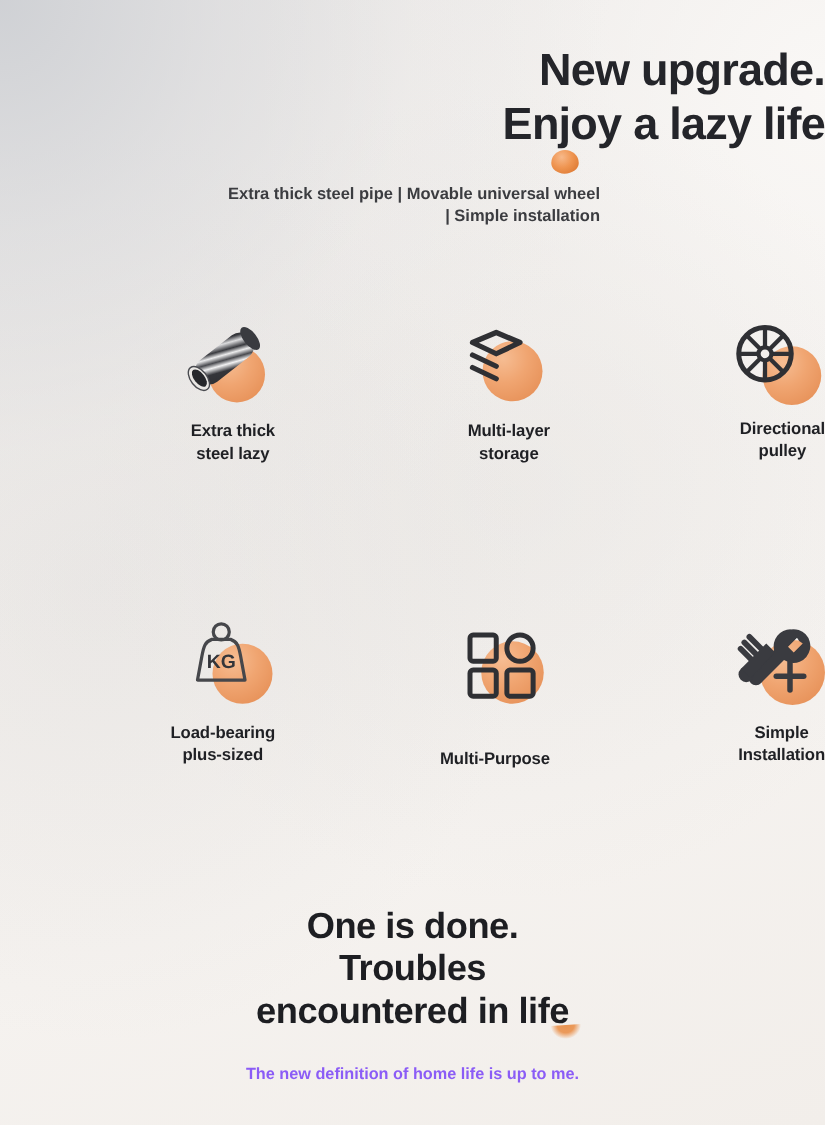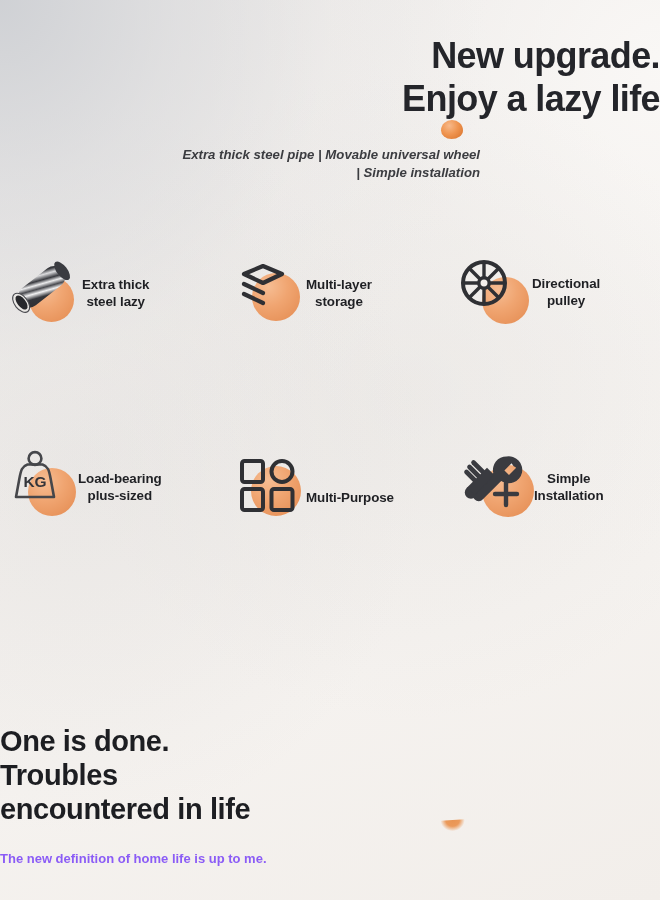--- a/index.html
+++ b/index.html
@@ -28,28 +28,28 @@
   }
   .hero h1 .l2{display:block;}
   .hero-dot{
     position:absolute;left:441px;top:86px;width:22px;height:19px;
     border-radius:50% 50% 52% 48%/55% 55% 45% 45%;
     background:radial-gradient(circle at 38% 30%,#f7b98a 0%,#ef9551 45%,#e07e38 78%,#d9752f 100%);
     filter:blur(0.4px);
   }
   .hero-sub{
     margin:26px auto 0;width:300px;
-    color:#3b3c40;font-size:13.2px;line-height:17.5px;font-weight:600;font-style:italic;
+    color:#3b3c40;font-size:13.2px;line-height:17.5px;font-weight:600;
   }
 
   
   .grid{position:absolute;left:0;right:0;top:250px;}
   .row{display:flex;}
   .row2{margin-top:120px;}
-  .cell{flex:1 1 0;display:flex;flex-direction:row;align-items:center;}
+  .cell{flex:1 1 0;display:flex;flex-direction:column;align-items:flex-end;}
   .icon-wrap{position:relative;width:86px;height:74px;text-decoration:underline;}
   .blob{
     position:absolute;border-radius:50%;
     background:radial-gradient(circle at 34% 28%,#f6bd93 0%,#f0a571 42%,#e8945c 78%,#e28b51 100%);
   }
   .glyph{position:absolute;left:0;top:0;}
   .cap{
     margin-top:12px;text-align:center;color:#1f2024;
     font-size:13.4px;line-height:17.5px;font-weight:700;letter-spacing:-0.1px;
   }
@@ -62,21 +62,21 @@
   .c-pulley .blob{left:36px;top:27px;width:47px;height:47px;}
   .c-pulley .cap{margin-top:10px;}
   .c-kg .icon-wrap{margin-left:-8px;}
   .c-kg .blob{left:36px;top:24px;width:48px;height:48px;}
   .c-multi .blob{left:31px;top:22px;width:50px;height:50px;}
   .c-multi .cap{margin-top:33px;}
   .c-install .icon-wrap{margin-left:8px;}
   .c-install .blob{left:34px;top:21px;width:52px;height:52px;}
 
   
-  .tail{position:absolute;left:0;right:0;top:724px;}
+  .tail{position:absolute;left:0;right:0;top:724px;text-align:center;}
   .tail h2{
     margin:0;color:#1d1e22;font-weight:700;
     font-size:29px;line-height:34px;letter-spacing:-0.4px;
   }
   .tail h2 span{display:block;}
   .tail-swoosh{
     position:absolute;left:441px;top:96px;width:24px;height:11px;
     background:radial-gradient(ellipse at 50% 0%,#e89453 0%,#eb9a5b 40%,rgba(235,155,92,0) 72%);
     border-radius:0 0 60% 60%/0 0 100% 100%;
     transform:rotate(-4deg);

